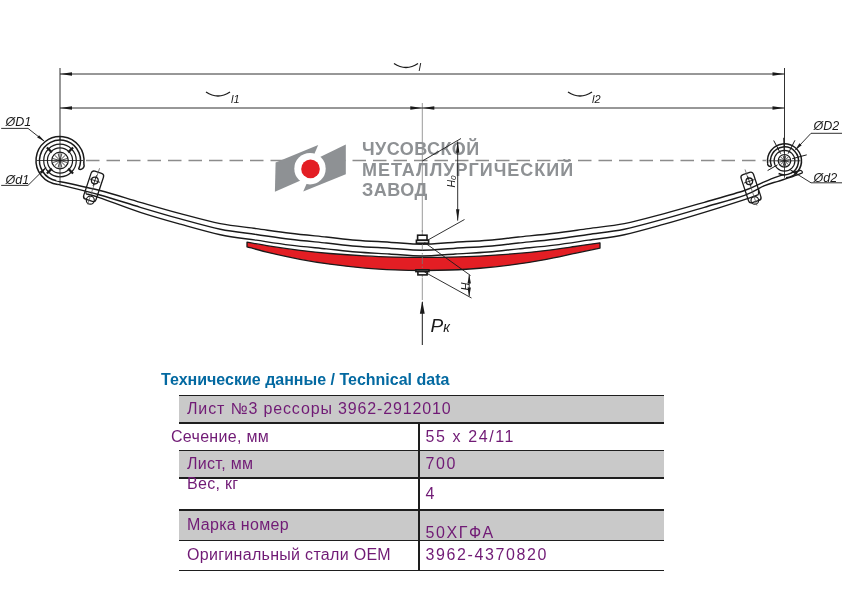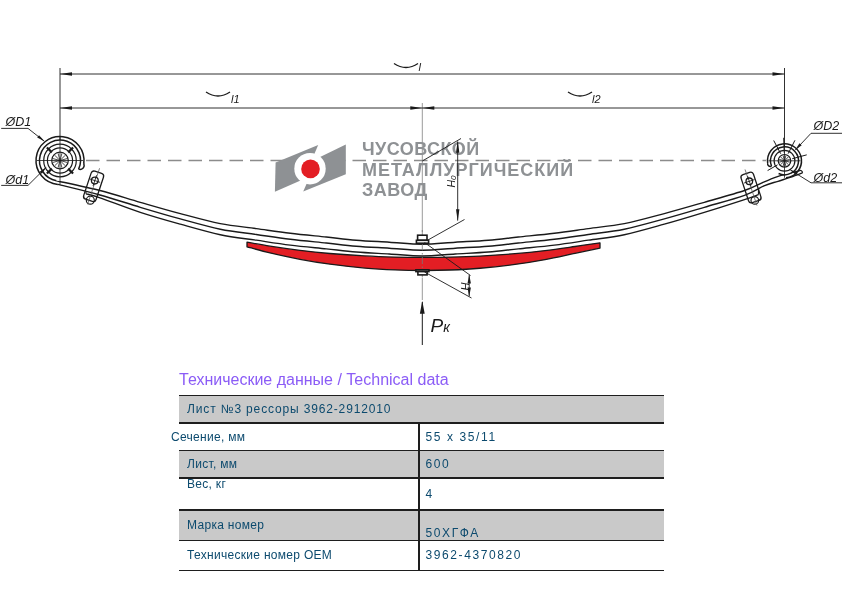--- a/index.html
+++ b/index.html
@@ -1,17 +1,17 @@
 <!DOCTYPE html>
 <html><head><meta charset="utf-8">
 <style>
 html,body{margin:0;padding:0;width:842px;height:595px;background:#ffffff;overflow:hidden}
 body{font-family:"Liberation Sans",sans-serif}
 svg text{font-family:"Liberation Sans",sans-serif}
-.ct{position:absolute;font-size:12px;color:#0c4a6e;letter-spacing:0.3px;white-space:nowrap;line-height:18px}
+.ct{position:absolute;font-size:16px;color:#701a75;letter-spacing:0.3px;white-space:nowrap;line-height:18px}
 .hd{letter-spacing:0.85px}
 .dg{letter-spacing:1.6px}
 </style></head>
 <body>
 <svg width="842" height="595" viewBox="0 0 842 595" style="position:absolute;left:0;top:0">
     <path d="M60,68 V150 M784.5,68 V150" stroke="#1a1a1a" stroke-width="0.9" fill="none"></path>
 <line x1="422.3" y1="103" x2="422.3" y2="232" stroke="#8f8f8f" stroke-width="0.9"></line>
 <line x1="422.3" y1="278" x2="422.3" y2="300" stroke="#8f8f8f" stroke-width="0.9"></line>
 <line x1="60" y1="74" x2="784.5" y2="74" stroke="#1a1a1a" stroke-width="0.9"></line>
 <polygon points="60.00,74.00 72.00,72.30 72.00,75.70" fill="#1a1a1a"></polygon>
@@ -116,34 +116,34 @@
 <text x="5.5" y="183.8" font-size="12.5" font-style="italic" fill="#1a1a1a">Ød1</text>
 <path d="M1.2,185.4 H28 L46,167.5" stroke="#1a1a1a" stroke-width="0.9" fill="none"></path>
 <polygon points="46.80,166.70 41.85,173.77 39.73,171.65" fill="#1a1a1a"></polygon>
 <text x="813.5" y="130.0" font-size="12.5" font-style="italic" fill="#1a1a1a">ØD2</text>
 <path d="M842,133.3 H811 L795.5,149.8" stroke="#1a1a1a" stroke-width="0.9" fill="none"></path>
 <polygon points="794.80,150.50 799.50,143.26 801.69,145.31" fill="#1a1a1a"></polygon>
 <text x="813.5" y="181.5" font-size="12.5" font-style="italic" fill="#1a1a1a">Ød2</text>
 <path d="M842,182.8 H811 L790.5,170" stroke="#1a1a1a" stroke-width="0.9" fill="none"></path>
 <polygon points="789.70,169.50 797.70,172.73 796.11,175.28" fill="#1a1a1a"></polygon>
   </svg>
-<div style="position:absolute;left:179px;top:370.5px;font-size:16px;font-weight:normal;color:#8b5cf6">Технические данные / Technical data</div>
+<div style="position:absolute;left:161px;top:370.5px;font-size:16px;font-weight:bold;color:#0369a1">Технические данные / Technical data</div>
 <div style="position:absolute;left:179px;top:395.7px;width:485px;height:27.5px;background:#c9c9c9"></div>
 <div style="position:absolute;left:179px;top:450.5px;width:485px;height:27.3px;background:#c9c9c9"></div>
 <div style="position:absolute;left:179px;top:510.0px;width:485px;height:30.3px;background:#c9c9c9"></div>
 <div style="position:absolute;left:179px;top:394.9px;width:485px;height:1.5px;background:#1e1e1e"></div>
 <div style="position:absolute;left:179px;top:422.4px;width:485px;height:1.5px;background:#1e1e1e"></div>
 <div style="position:absolute;left:179px;top:449.8px;width:485px;height:1.5px;background:#1e1e1e"></div>
 <div style="position:absolute;left:179px;top:477.1px;width:485px;height:1.5px;background:#1e1e1e"></div>
 <div style="position:absolute;left:179px;top:509.2px;width:485px;height:1.5px;background:#1e1e1e"></div>
 <div style="position:absolute;left:179px;top:539.5px;width:485px;height:1.5px;background:#1e1e1e"></div>
 <div style="position:absolute;left:179px;top:569.5px;width:485px;height:1.5px;background:#1e1e1e"></div>
 <div style="position:absolute;left:418.4px;top:423.2px;width:1.5px;height:147.0px;background:#1e1e1e"></div>
 <div class="ct hd" style="left:187px;top:400.4px">Лист №3 рессоры 3962-2912010</div>
 <div class="ct" style="left:171px;top:427.9px">Сечение, мм</div>
-<div class="ct dg" style="left:425.5px;top:427.9px">55 x 35/11</div>
+<div class="ct dg" style="left:425.5px;top:427.9px">55 x 24/11</div>
 <div class="ct" style="left:187px;top:455.1px">Лист, мм</div>
-<div class="ct dg" style="left:425.5px;top:455.1px">600</div>
+<div class="ct dg" style="left:425.5px;top:455.1px">700</div>
 <div class="ct" style="left:187px;top:475px">Вес, кг</div>
 <div class="ct dg" style="left:425.5px;top:484.9px">4</div>
 <div class="ct" style="left:187px;top:516.1px">Марка номер</div>
 <div class="ct dg" style="left:425.5px;top:524px">50ХГФА</div>
-<div class="ct" style="left:187px;top:546.2px">Технические номер OEM</div>
+<div class="ct" style="left:187px;top:546.2px">Оригинальный стали OEM</div>
 <div class="ct dg" style="left:425.5px;top:546.2px">3962-4370820</div>
 </body></html>

